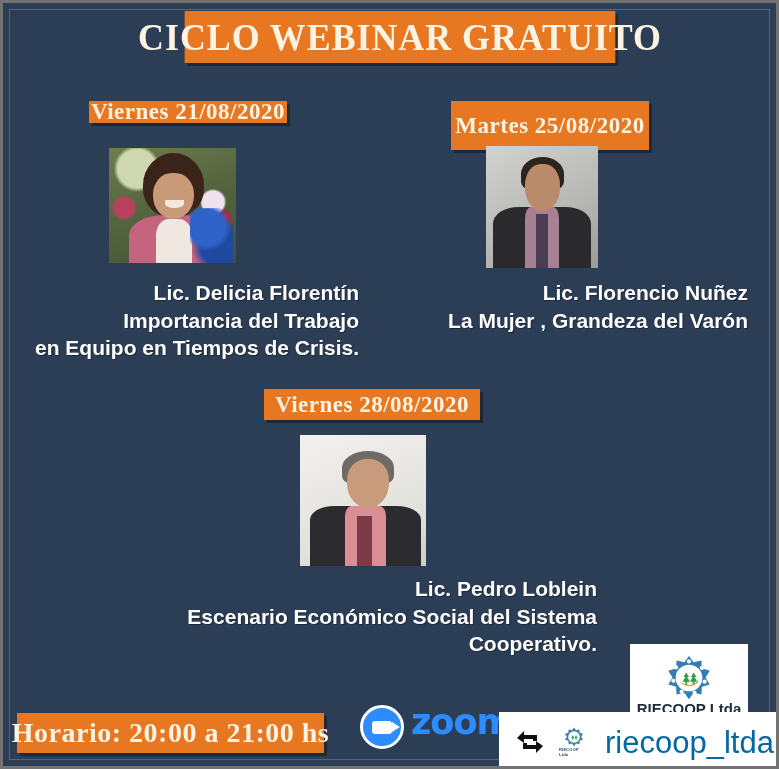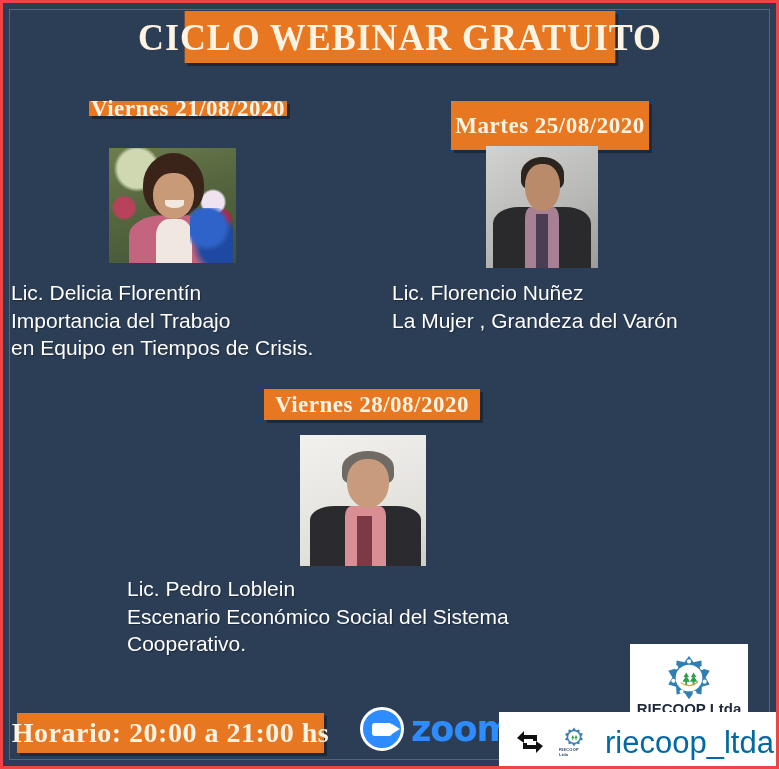--- a/index.html
+++ b/index.html
@@ -13,21 +13,21 @@
     overflow: hidden;
     font-family: "Liberation Sans", sans-serif;
   }
 
   .poster {
     position: relative;
     width: 779px;
     height: 769px;
     box-sizing: border-box;
     background: #2c3e56;
-    border: 3px solid #ef4444;
+    border: 3px solid #737373;
     overflow: hidden;
   }
   .inner-frame {
     position: absolute;
     left: 6px;
     top: 6px;
     right: 6px;
     bottom: 6px;
     border: 1px solid #55657c;
     pointer-events: none;
@@ -56,21 +56,21 @@
     height: 52px;
     font-size: 37px;
     letter-spacing: 1px;
     transform: scaleX(0.97);
   }
 
   #date-banner-1 {
     left: 86px;
     top: 98px;
     width: 198px;
-    height: 15px;
+    height: 22px;
     font-size: 23px;
   }
   #date-banner-2 {
     left: 448px;
     top: 98px;
     width: 198px;
     height: 49px;
     font-size: 23px;
   }
   #date-banner-3 {
@@ -179,40 +179,40 @@
   }
   .p-tie {
     position:absolute; left:45%; top:62%; width:12%; height:40%;
     background:#7c3a46;
   }
 
   
   .speaker-text {
     position: absolute;
     color: #ffffff;
-    text-align: left;
+    text-align: right;
     font-size: 21px;
     line-height: 1.32;
     font-family: "Liberation Sans", sans-serif;
     text-shadow: 1px 1px 1px rgba(0,0,0,0.35);
     white-space: pre-line;
+    font-weight: bold;
   }
   #text-delicia { left: 8px; top: 276px; width: 348px; }
   #text-florencio { left: 389px; top: 276px; width: 356px; }
   #text-pedro { left: 124px; top: 572px; width: 470px; }
 
   
   #zoom-logo {
     position: absolute;
     left: 357px;
     top: 702px;
     width: 160px;
     height: 48px;
     display: flex;
-    align-items: center;
   }
   .zoom-circle {
     width: 44px; height: 44px;
     border-radius: 50%;
     background: #2d8cff;
     border: 3px solid #ffffff;
     box-sizing: border-box;
     display: flex; align-items: center; justify-content: center;
     flex: 0 0 auto;
   }

